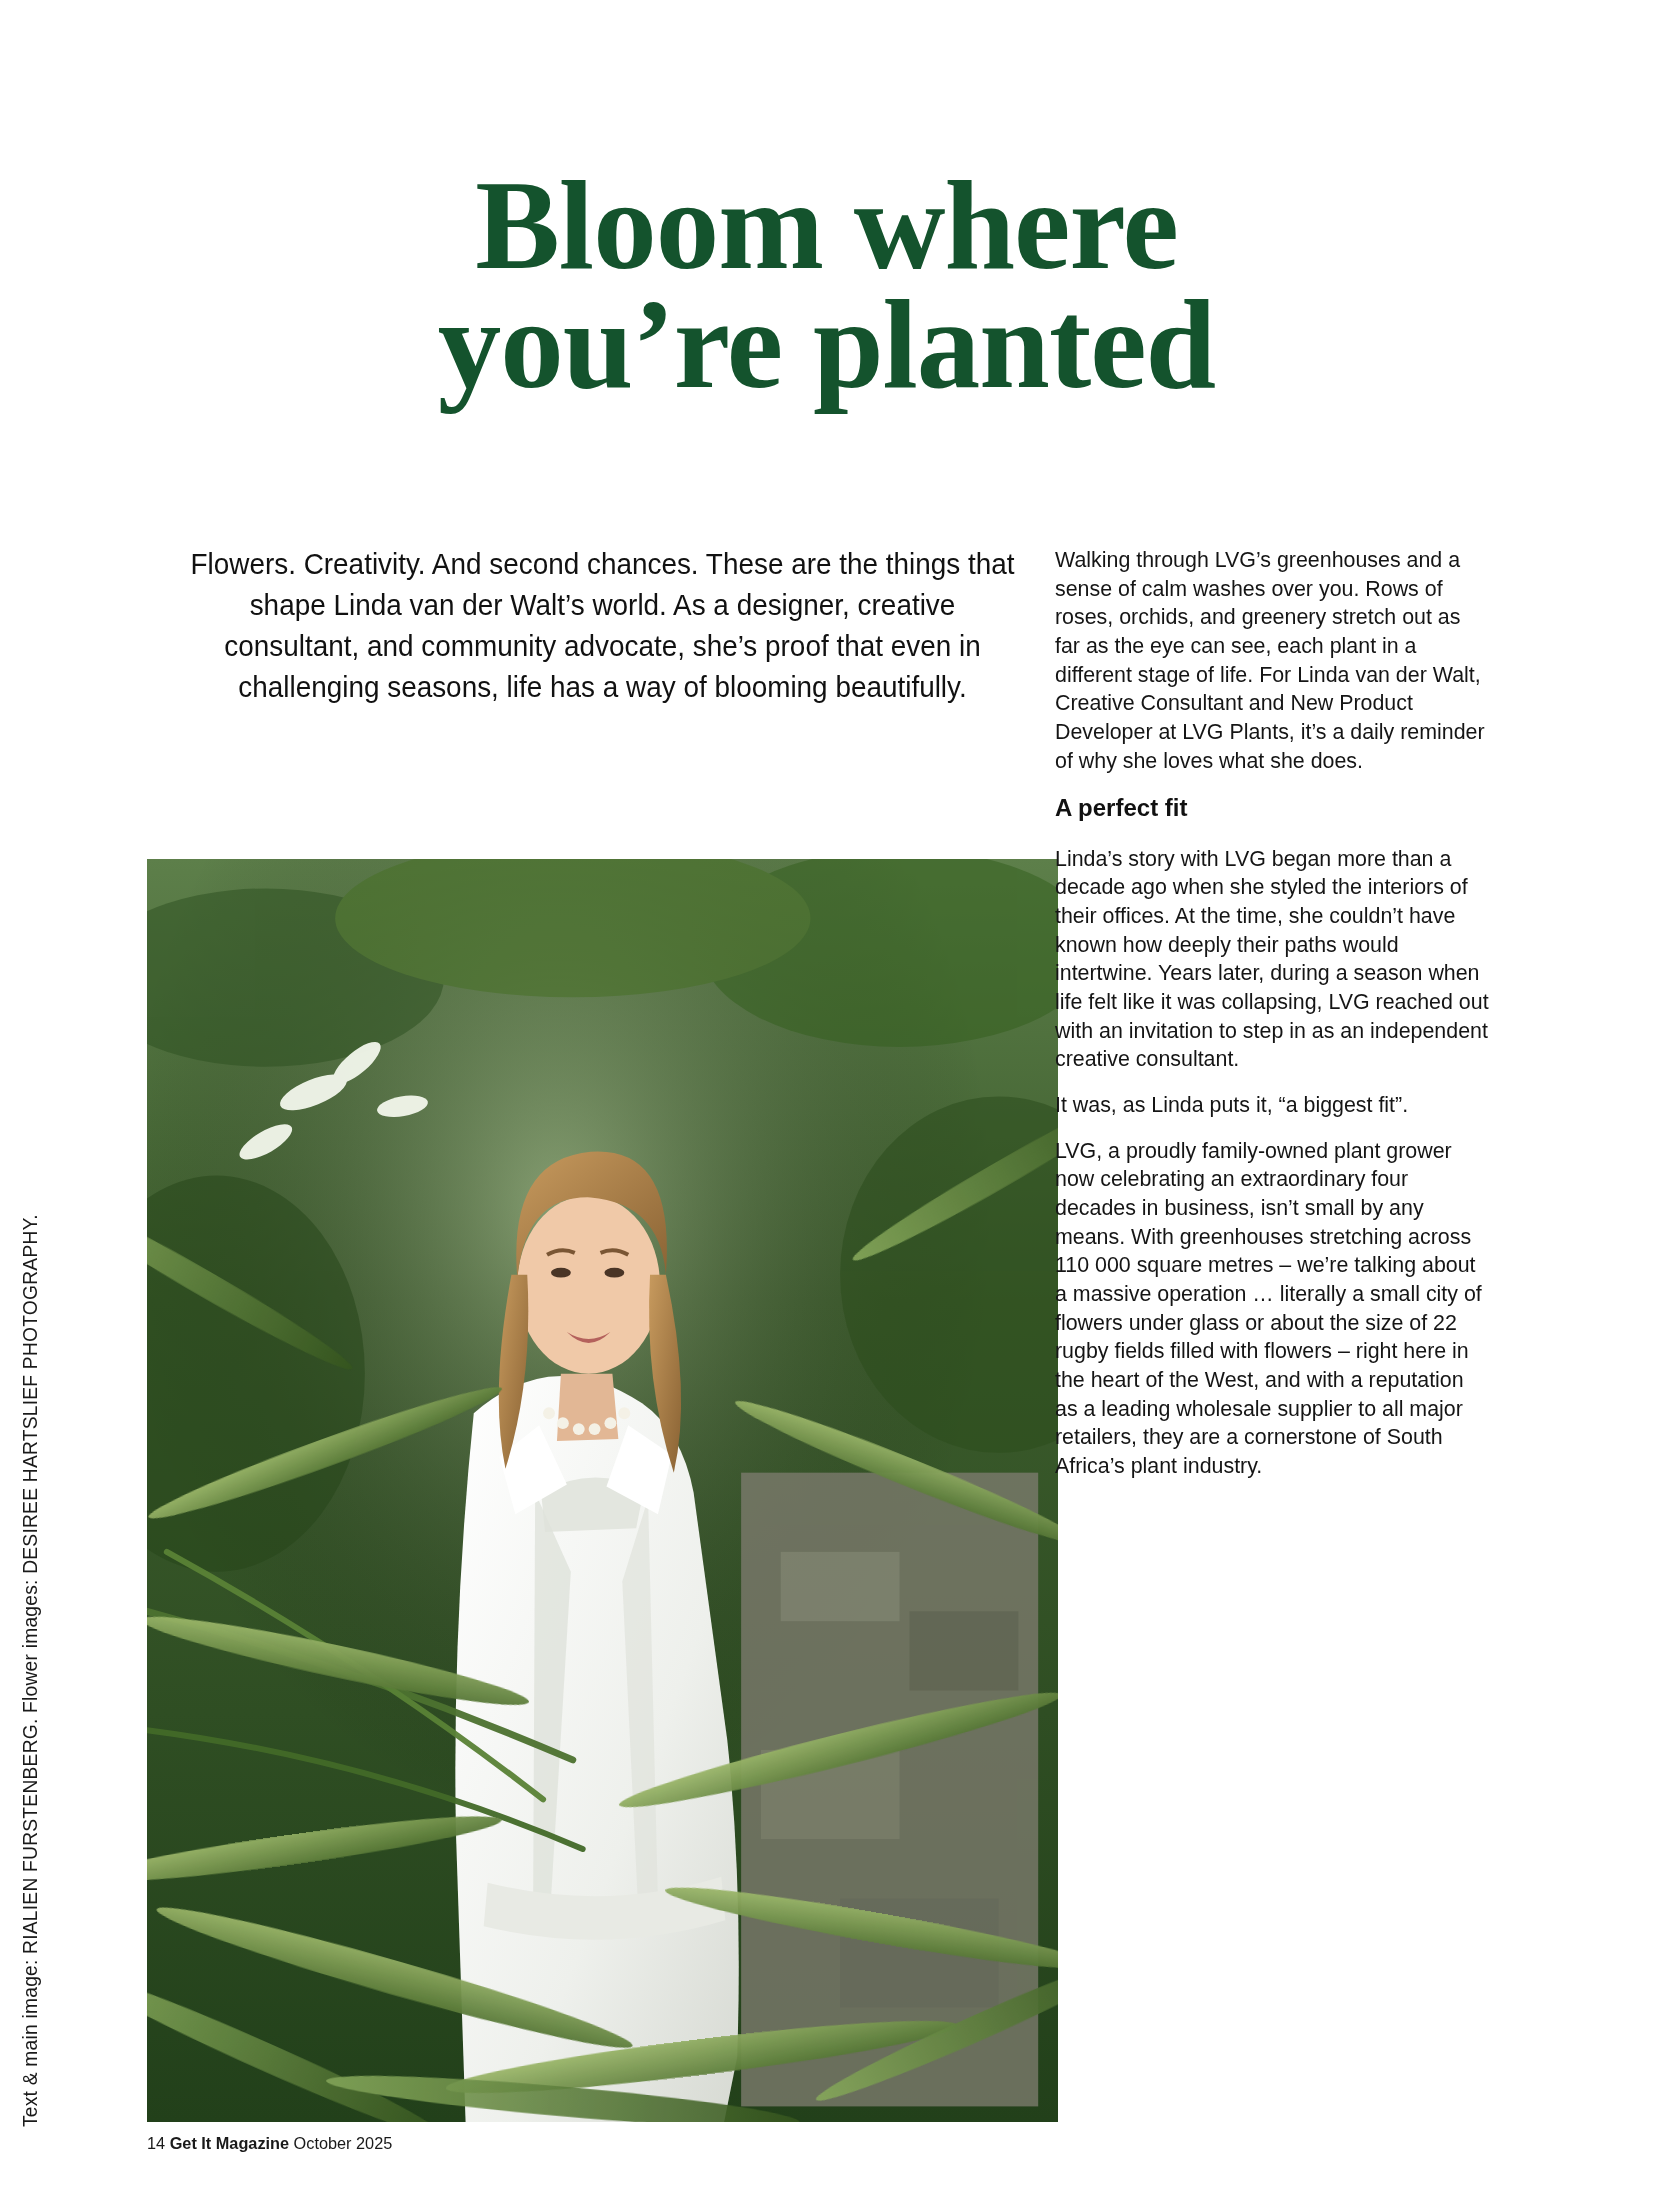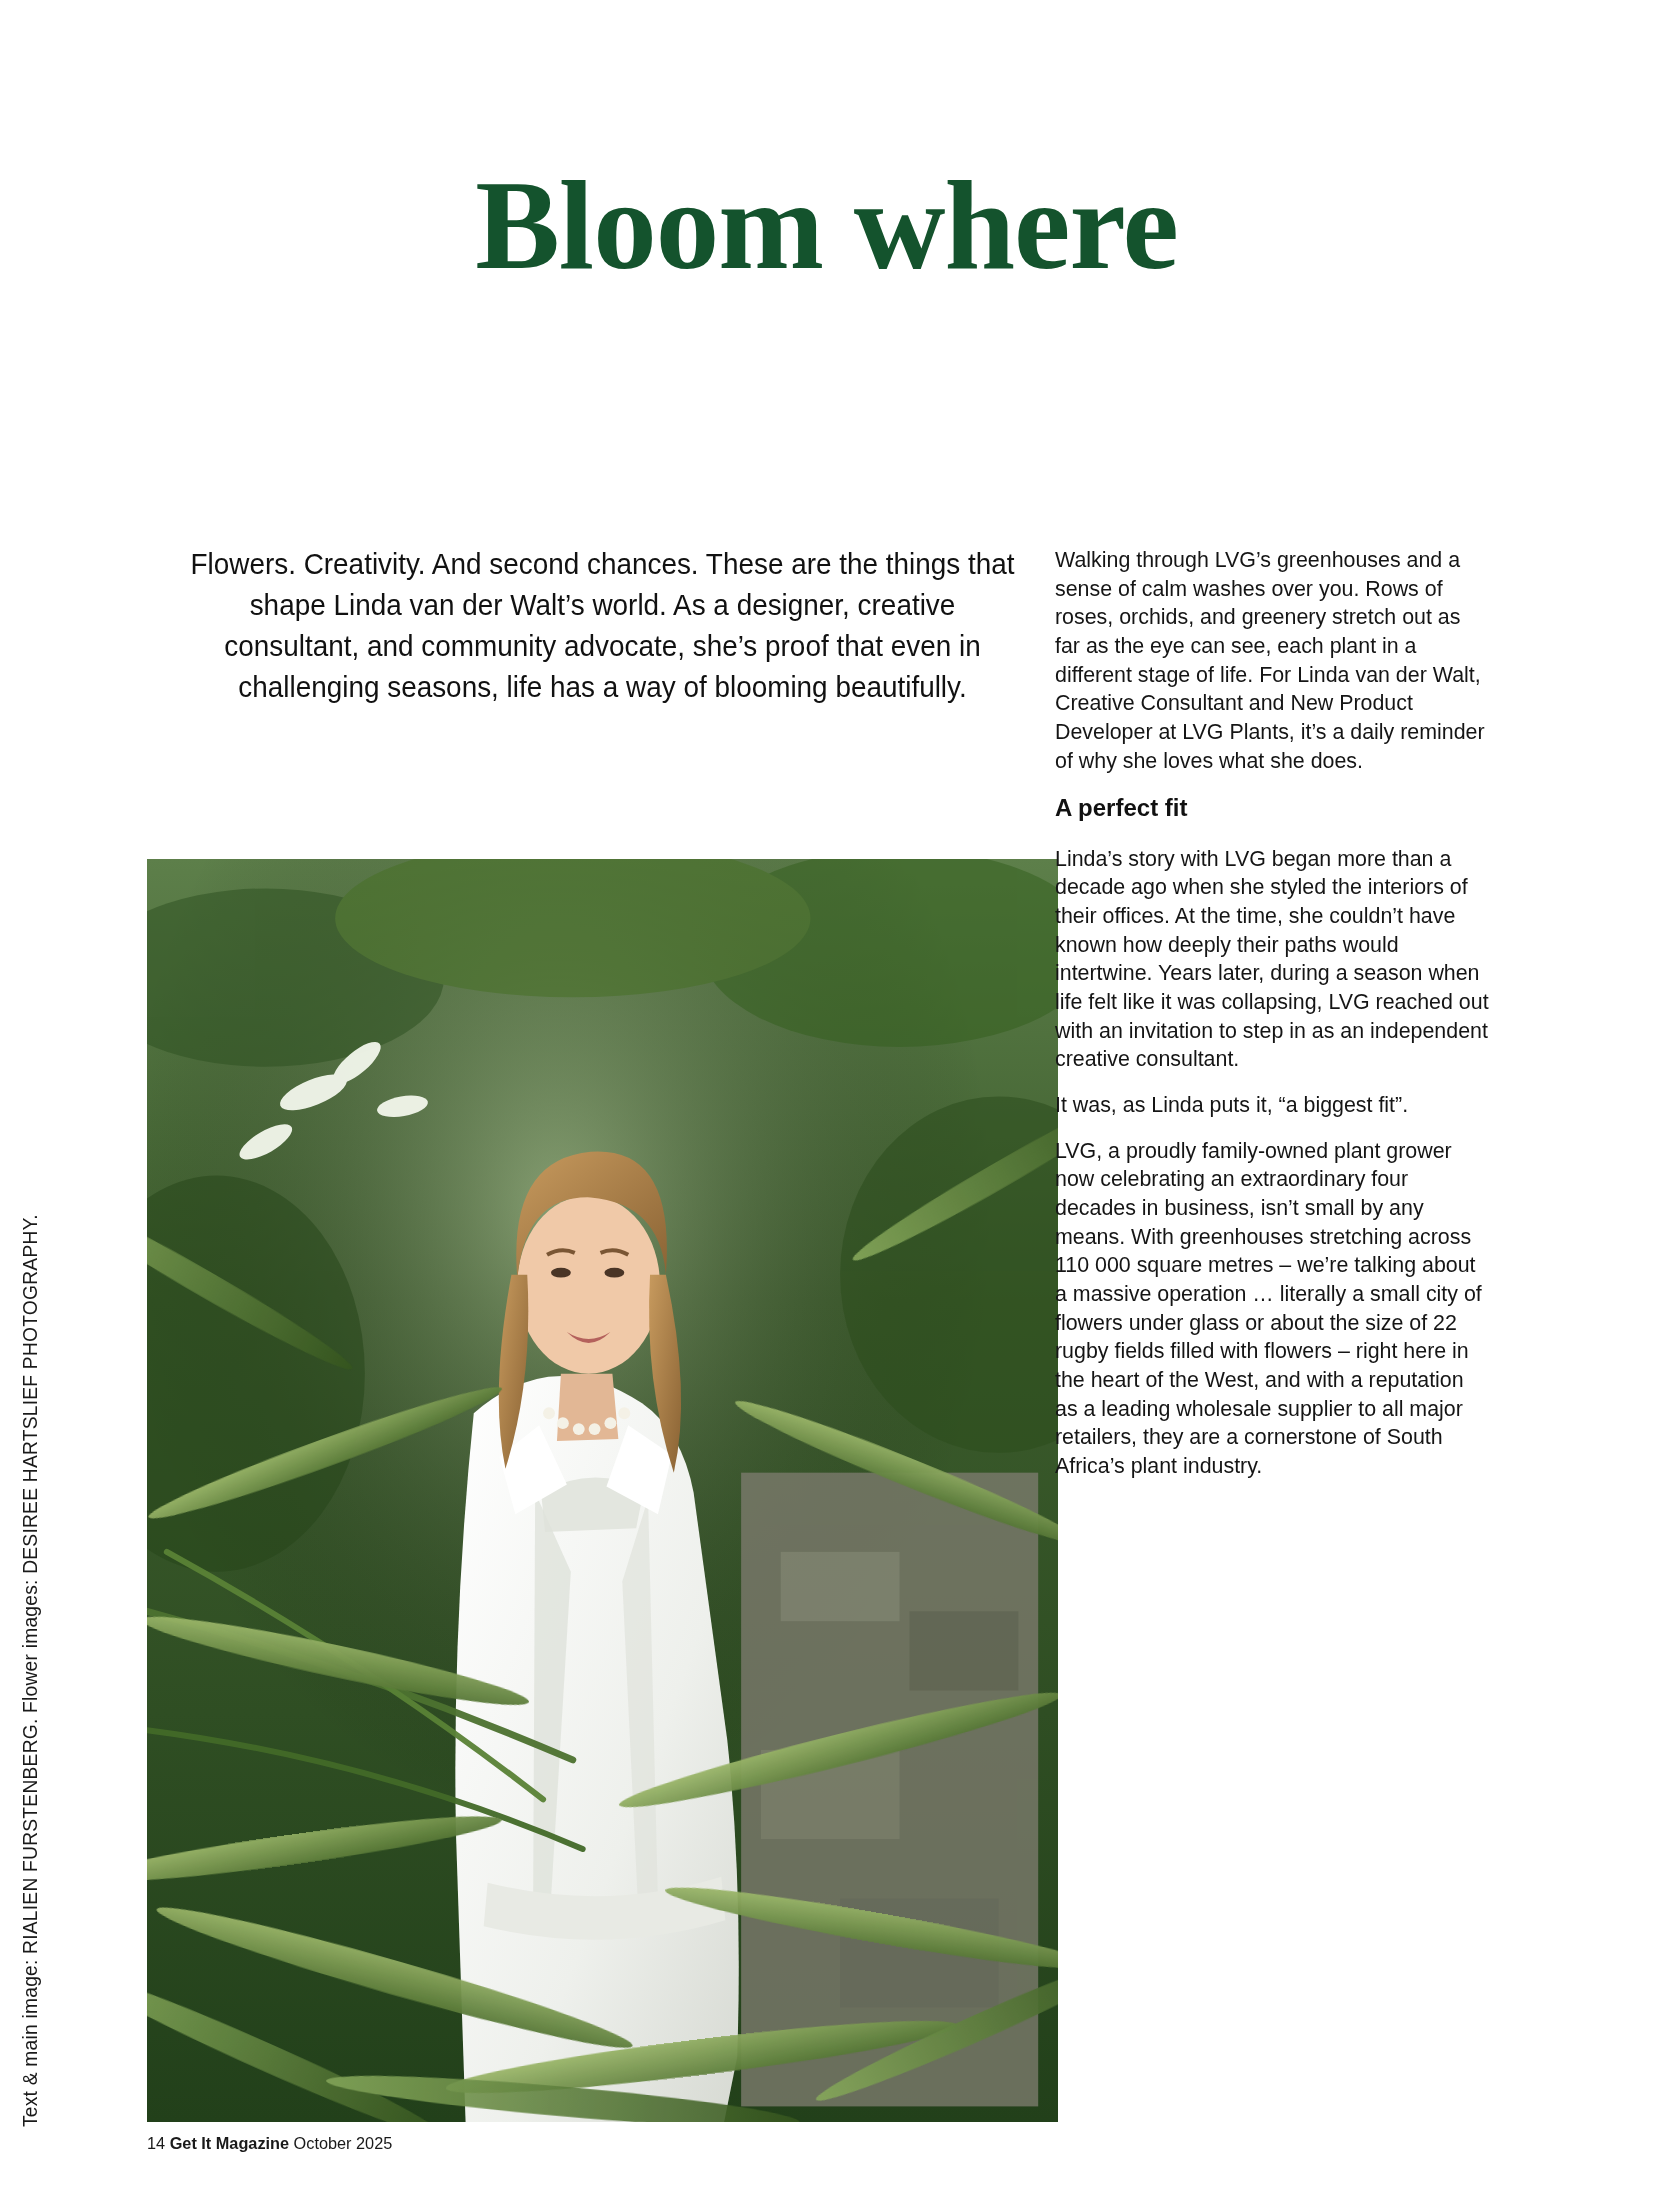--- a/index.html
+++ b/index.html
@@ -109,20 +109,21 @@
     color: #111111;
   }
 </style>
 </head>
 <body>
 
 <div class="page">
 
   <div class="headline">
     <span class="l1">Bloom where</span>
+    <span class="l2">you’re planted</span>
   </div>
 
   <div class="standfirst">Flowers. Creativity. And second chances. These are the things that shape Linda van der Walt’s world. As a designer, creative consultant, and community advocate, she’s proof that even in challenging seasons, life has a way of blooming beautifully.</div>
 
   <div class="main-image">
     <svg viewBox="0 0 920 1276" preserveAspectRatio="xMidYMid slice" aria-hidden="true">
       <defs>
         <linearGradient id="bgGreen" x1="0" y1="0" x2="0" y2="1">
           <stop offset="0%" stop-color="#5d7f4a"></stop>
           <stop offset="35%" stop-color="#3c5c2c"></stop>

